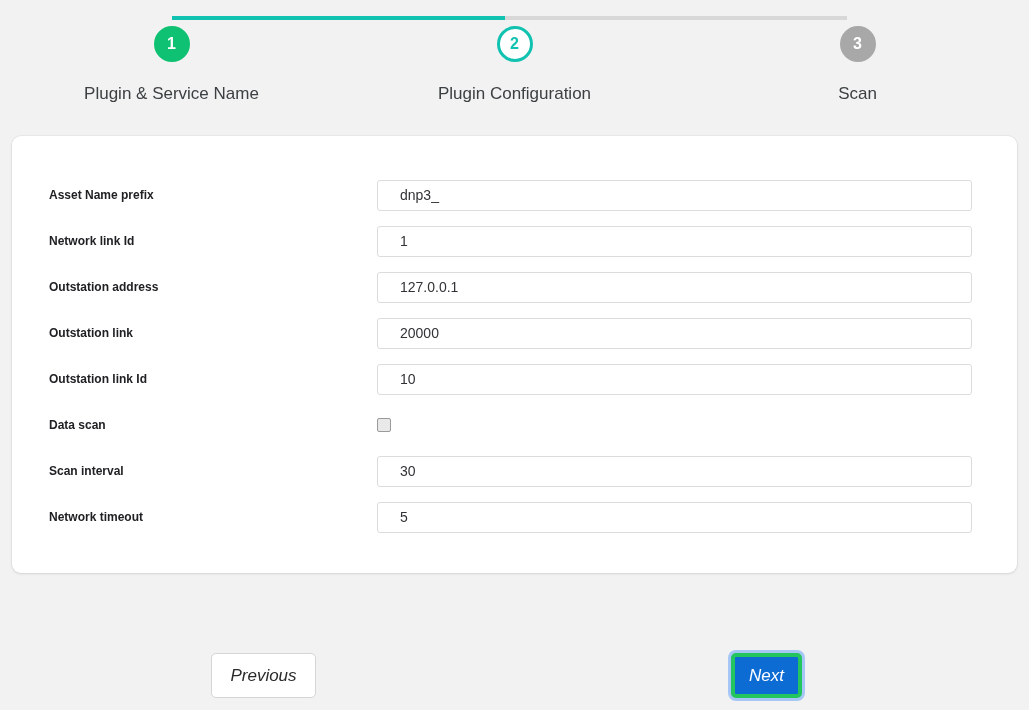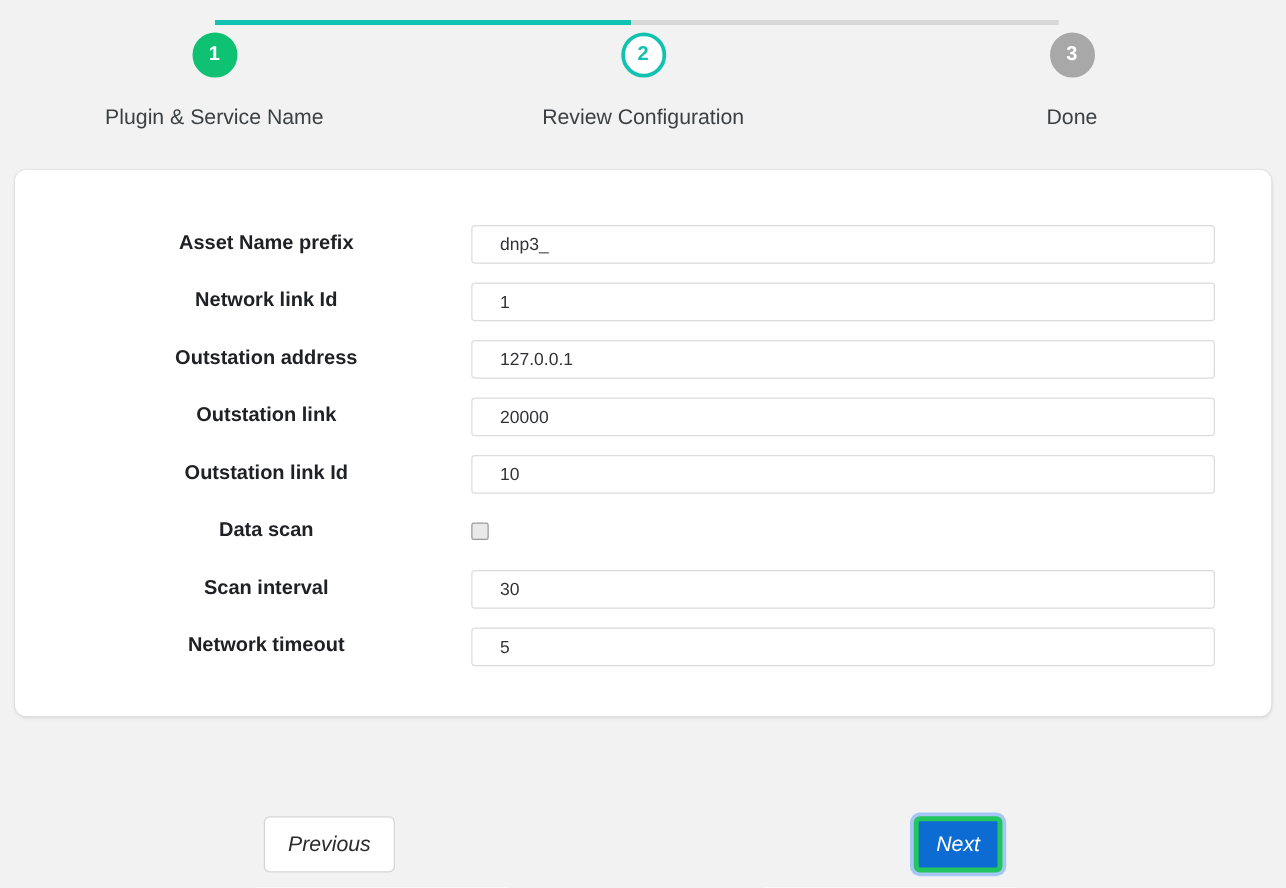--- a/index.html
+++ b/index.html
@@ -100,24 +100,23 @@
   }
   .form-row {
     display: flex;
     align-items: center;
     height: 46px;
     padding-left: 37px;
   }
   .form-label {
     width: 328px;
     flex: 0 0 328px;
-    font-size: 16px;
+    font-size: 12px;
     font-weight: bold;
     color: #202124;
-    text-align: center;
   }
   .form-control {
     width: 595px;
     height: 31px;
     box-sizing: border-box;
     border: 1px solid #dcdcdc;
     border-radius: 3px;
     background: #ffffff;
     padding: 0 22px;
     font-size: 14px;
@@ -183,25 +182,25 @@
   <div class="connector filled conn-1"></div>
   <div class="connector empty conn-2"></div>
 
   <div class="stepper-row">
     <div class="step">
       <div class="step-circle done">1</div>
       <div class="step-label">Plugin &amp; Service Name</div>
     </div>
     <div class="step">
       <div class="step-circle active">2</div>
-      <div class="step-label">Review Configuration</div>
+      <div class="step-label">Plugin Configuration</div>
     </div>
     <div class="step">
       <div class="step-circle pending">3</div>
-      <div class="step-label">Done</div>
+      <div class="step-label">Scan</div>
     </div>
   </div>
 </div>
 
 <div class="card">
   <div class="form">
 
     <div class="form-row">
       <div class="form-label">Asset Name prefix</div>
       <input class="form-control" type="text" value="dnp3_" style="">

